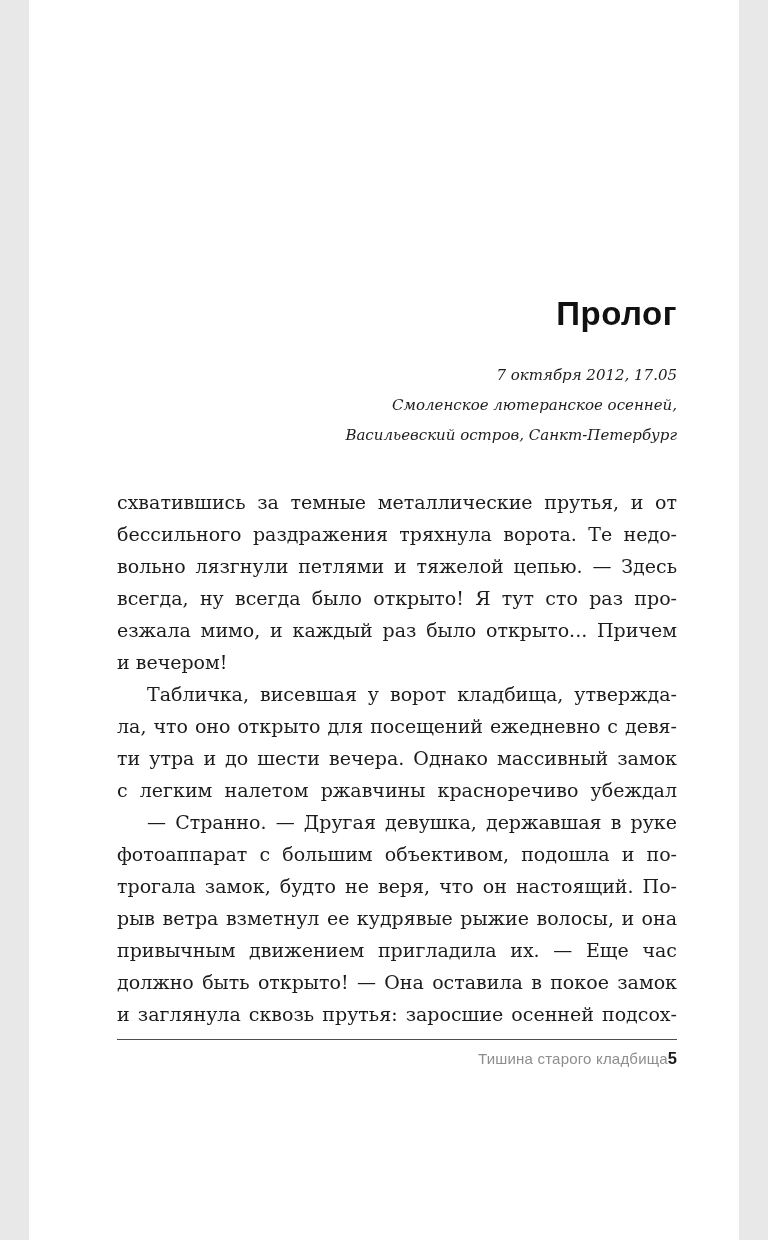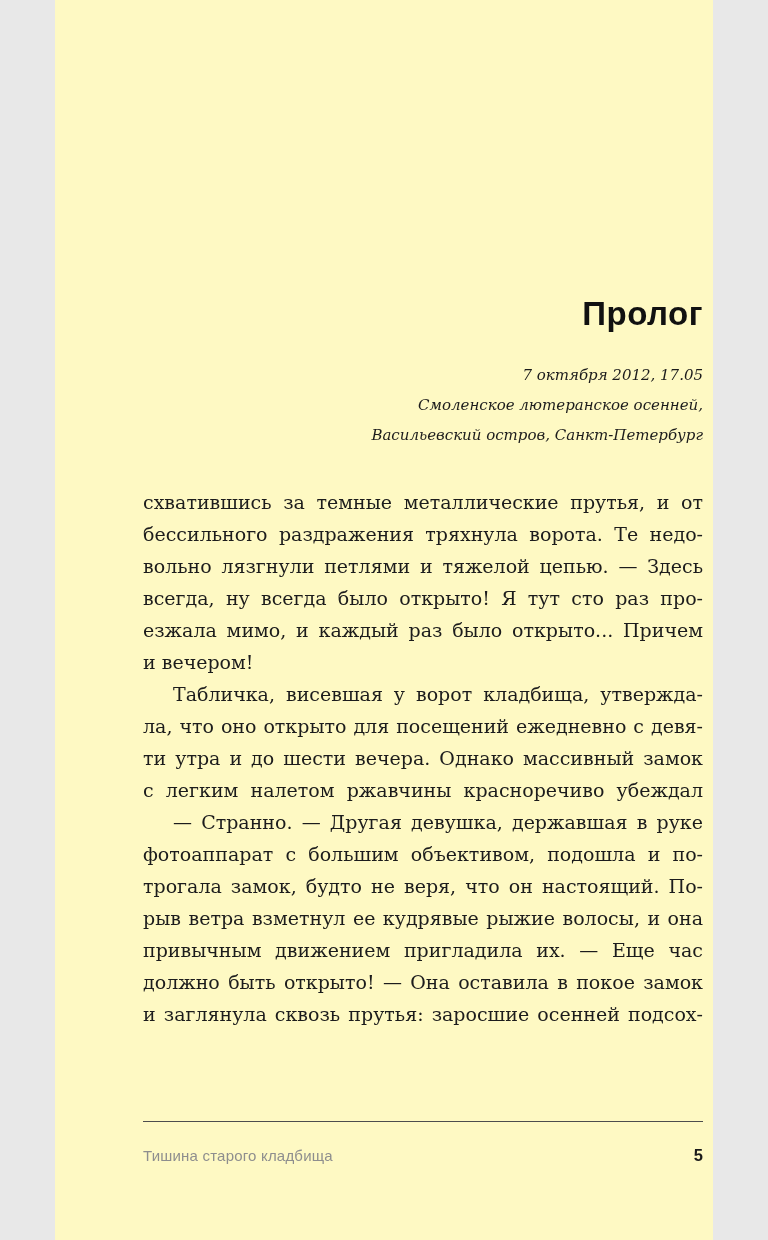--- a/index.html
+++ b/index.html
@@ -1,21 +1,21 @@
 <!DOCTYPE html>
 <html><head>
 <meta charset="utf-8">
 <style>
   html, body { margin: 0; padding: 0; background: #e8e8e8; }
   .page {
     position: relative;
-    width: 658px;
+    width: 710px;
     height: 1240px;
     margin: 0 auto;
-    background: #fef9c3;
+    background: #ffffff;
     font-family: "DejaVu Serif", serif;
     color: #1c1c1c;
     overflow: hidden;
   }
   .content {
     position: absolute;
     left: 88px;
     top: 0;
     width: 560px;
   }
@@ -52,26 +52,26 @@
   }
   .para.continued .line.last {
     text-align-last: justify;
   }
   .para.indented .line:first-child {
     text-indent: 30px;
   }
   .footer {
     position: absolute;
     left: 88px;
-    top: 1121px;
+    top: 1039px;
     width: 560px;
     border-top: 1.5px solid #4d4d4d;
-    padding-top: 24px;
+    padding-top: 9px;
     display: flex;
-    justify-content: space-between;
+    justify-content: flex-end;
     align-items: baseline;
     font-family: "Liberation Sans", sans-serif;
   }
   .footer .running-title {
     font-size: 15px;
     color: #8e8e8e;
     letter-spacing: 0.2px;
   }
   .footer .page-number {
     font-size: 16.5px;

